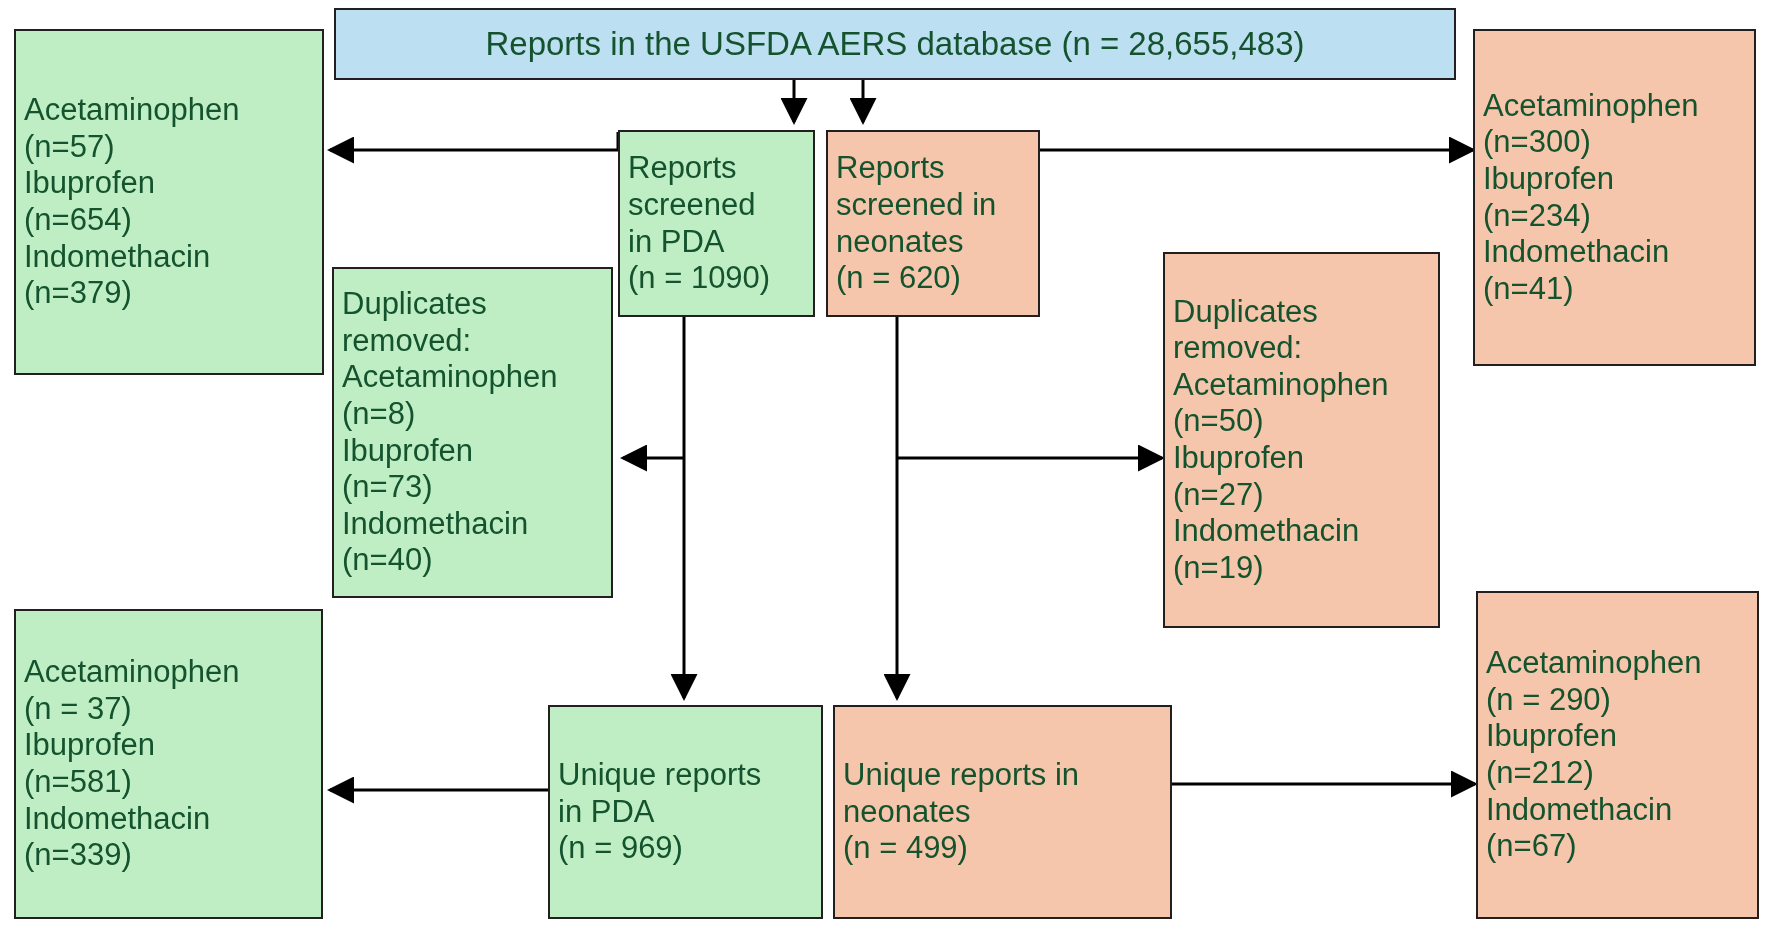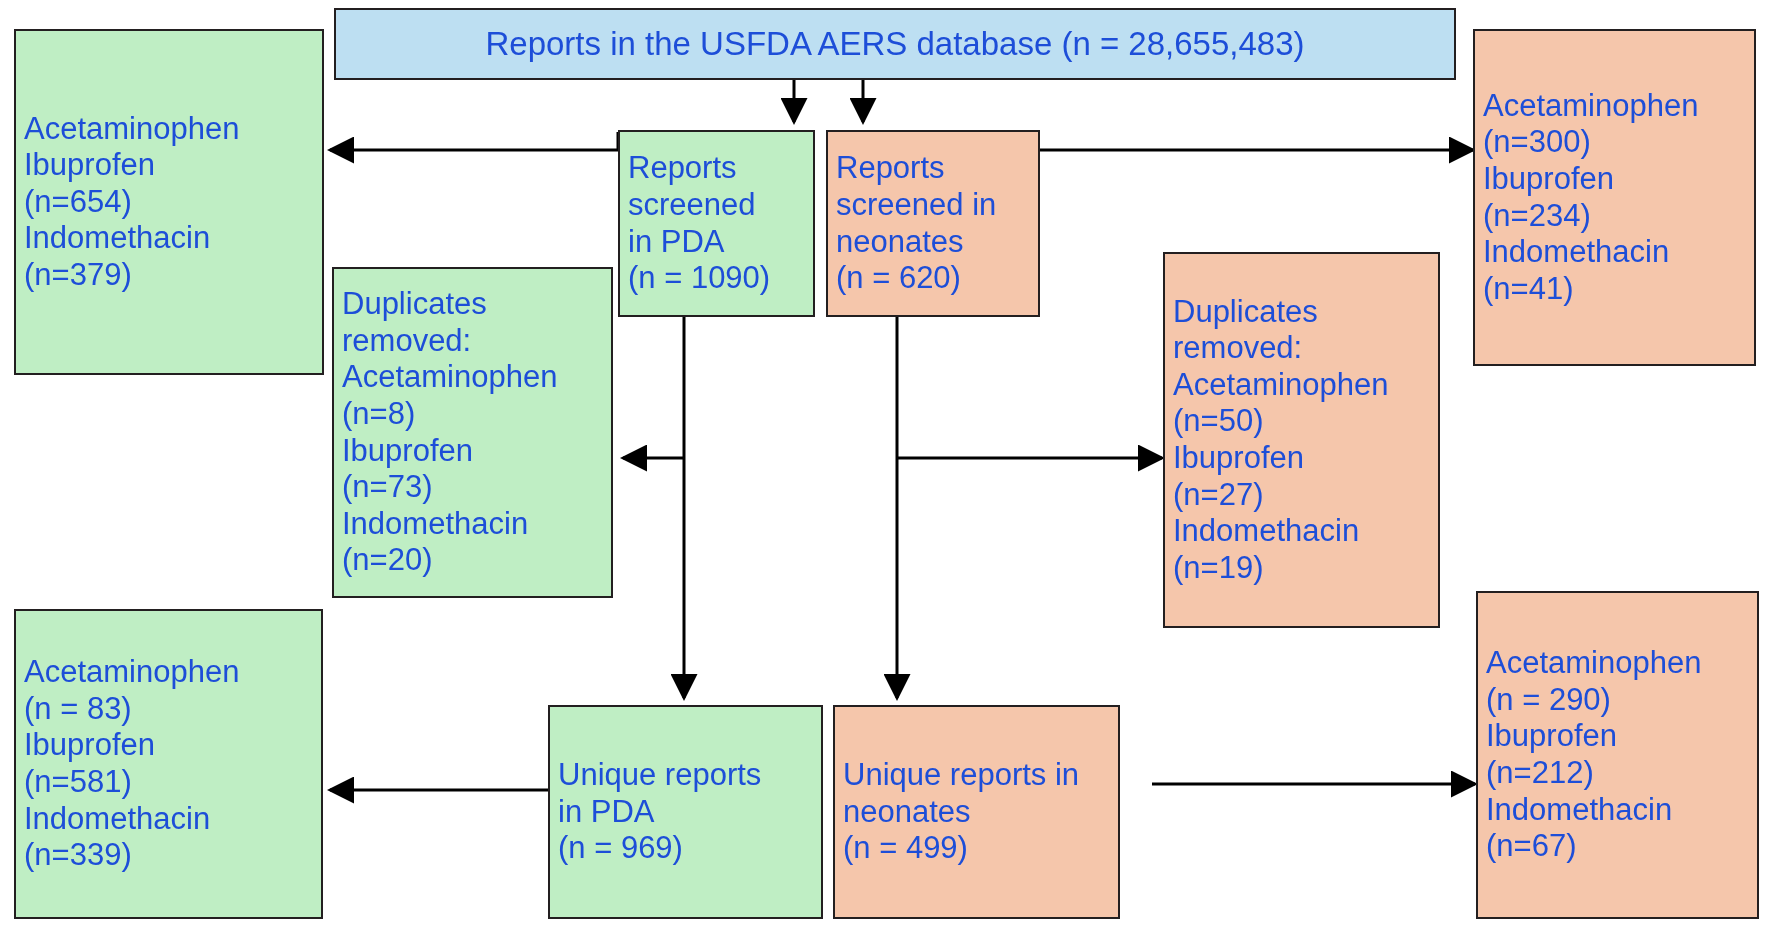--- a/index.html
+++ b/index.html
@@ -19,21 +19,21 @@
   }
   .box {
     position: absolute;
     box-sizing: border-box;
     border: 2px solid #231f20;
     display: flex;
     flex-direction: column;
     justify-content: center;
     padding: 2px 8px;
     line-height: 1.18;
-    color: #1d4ed8;
+    color: #14532d;
     white-space: pre-wrap;
   }
   .box .line {
     display: block;
     white-space: pre;
   }
   .green  { background: #bfeec4; }
   .orange { background: #f5c6ab; }
   .blue   { background: #bddff2; }
 
@@ -80,20 +80,21 @@
 
     <path d="M 1152,784 L 1475,784" stroke="#000000" stroke-width="3" fill="none" marker-end="url(#ah)"></path>
   </svg>
 
   <div class="box blue center-text" style="left:334px; top:8px; width:1122px; height:72px; font-size:33px;">
     <span class="line">Reports in the USFDA AERS database (n = 28,655,483)</span>
   </div>
 
   <div class="box green" style="left:14px; top:29px; width:310px; height:346px; font-size:31px;">
     <span class="line">Acetaminophen</span>
+    <span class="line">(n=57)</span>
     <span class="line">Ibuprofen</span>
     <span class="line">(n=654)</span>
     <span class="line">Indomethacin</span>
     <span class="line">(n=379)</span>
   </div>
 
   <div class="box orange" style="left:1473px; top:29px; width:283px; height:337px; font-size:31px;">
     <span class="line">Acetaminophen</span>
     <span class="line">(n=300)</span>
     <span class="line">Ibuprofen</span>
@@ -117,50 +118,50 @@
   </div>
 
   <div class="box green" style="left:332px; top:267px; width:281px; height:331px; font-size:31px;">
     <span class="line">Duplicates</span>
     <span class="line">removed:</span>
     <span class="line">Acetaminophen</span>
     <span class="line">(n=8)</span>
     <span class="line">Ibuprofen</span>
     <span class="line">(n=73)</span>
     <span class="line">Indomethacin</span>
-    <span class="line">(n=20)</span>
+    <span class="line">(n=40)</span>
   </div>
 
   <div class="box orange" style="left:1163px; top:252px; width:277px; height:376px; font-size:31px;">
     <span class="line">Duplicates</span>
     <span class="line">removed:</span>
     <span class="line">Acetaminophen</span>
     <span class="line">(n=50)</span>
     <span class="line">Ibuprofen</span>
     <span class="line">(n=27)</span>
     <span class="line">Indomethacin</span>
     <span class="line">(n=19)</span>
   </div>
 
   <div class="box green" style="left:14px; top:609px; width:309px; height:310px; font-size:31px;">
     <span class="line">Acetaminophen</span>
-    <span class="line">(n = 83)</span>
+    <span class="line">(n = 37)</span>
     <span class="line">Ibuprofen</span>
     <span class="line">(n=581)</span>
     <span class="line">Indomethacin</span>
     <span class="line">(n=339)</span>
   </div>
 
   <div class="box green" style="left:548px; top:705px; width:275px; height:214px; font-size:31px;">
     <span class="line">Unique reports</span>
     <span class="line">in PDA</span>
     <span class="line">(n = 969)</span>
   </div>
 
-  <div class="box orange" style="left:833px; top:705px; width:287px; height:214px; font-size:31px;">
+  <div class="box orange" style="left:833px; top:705px; width:339px; height:214px; font-size:31px;">
     <span class="line">Unique reports in</span>
     <span class="line">neonates</span>
     <span class="line">(n = 499)</span>
   </div>
 
   <div class="box orange" style="left:1476px; top:591px; width:283px; height:328px; font-size:31px;">
     <span class="line">Acetaminophen</span>
     <span class="line">(n = 290)</span>
     <span class="line">Ibuprofen</span>
     <span class="line">(n=212)</span>

